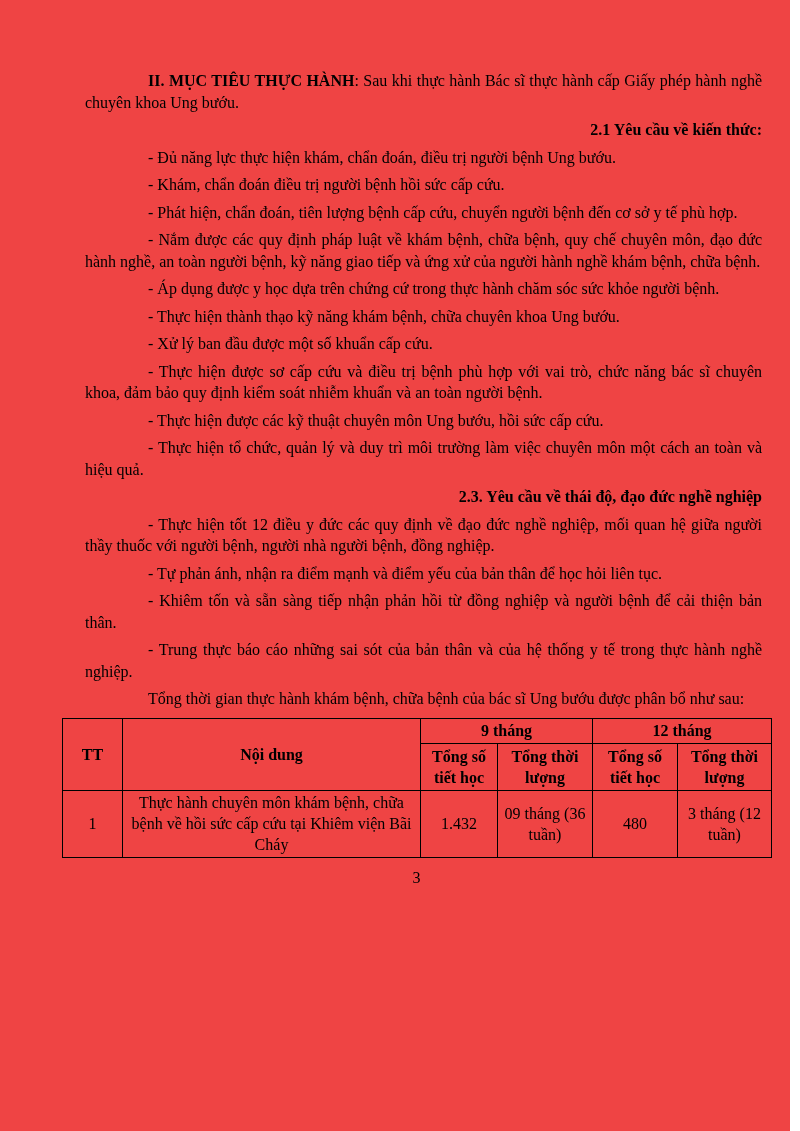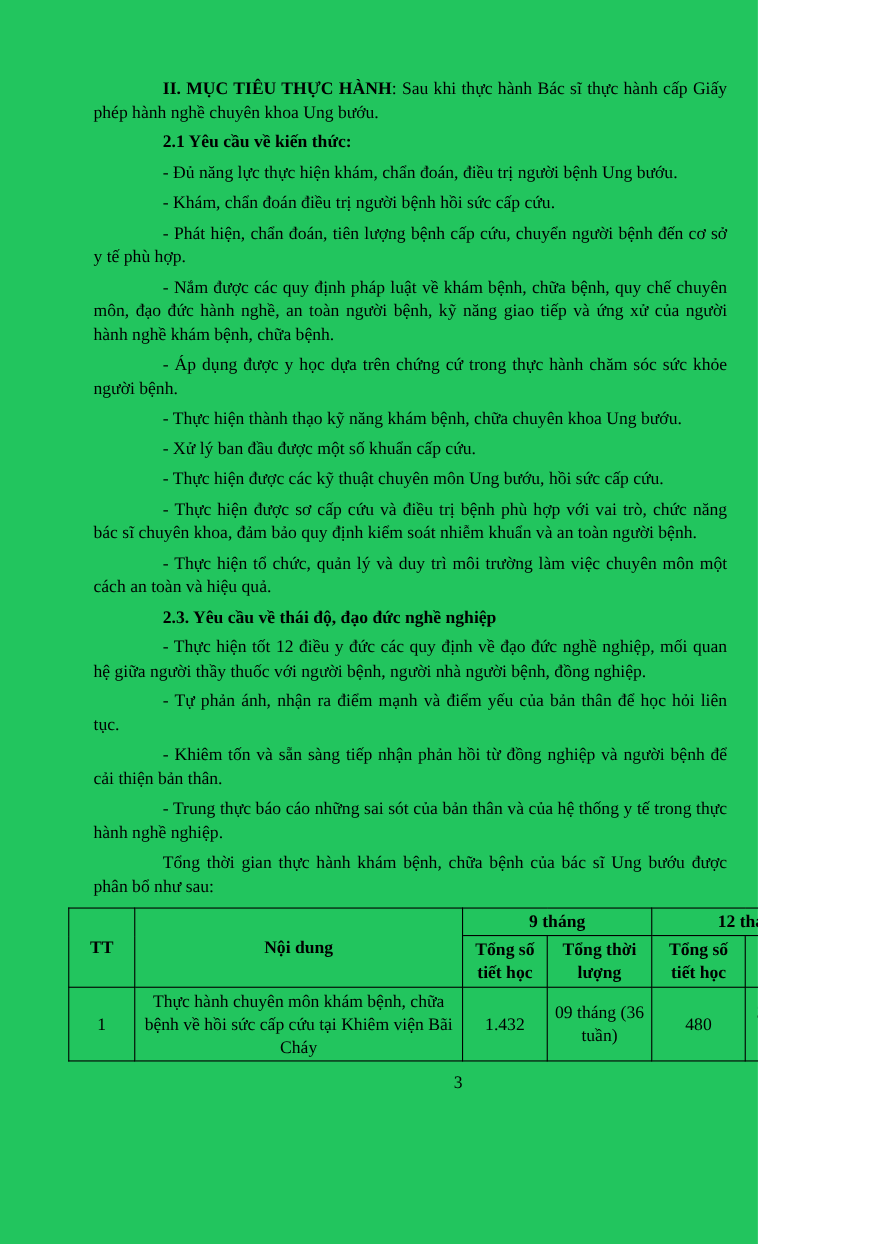--- a/index.html
+++ b/index.html
@@ -2,40 +2,40 @@
 <html lang="vi"><head>
 <meta charset="utf-8">
 <style>
   html, body {
     margin: 0;
     padding: 0;
     background: #ffffff;
   }
   .page {
     position: relative;
-    width: 689px;
+    width: 790px;
     height: 1131px;
-    background: #22c55e;
+    background: #ef4444;
     color: #000000;
     font-family: "Liberation Serif", "DejaVu Serif", serif;
     font-size: 16px;
     line-height: 21.5px;
     box-sizing: border-box;
     padding: 70px 28px 0 85px;
     overflow: hidden;
   }
   .para {
     margin: 0 0 6px 0;
     text-indent: 63px;
     text-align: justify;
   }
   .heading {
     margin: 0 0 6px 0;
     text-indent: 63px;
-    text-align: left;
+    text-align: right;
     font-weight: bold;
   }
   .bold-lead { font-weight: bold; }
 
   table.schedule {
     border-collapse: collapse;
     table-layout: fixed;
     width: 709px;
     margin-left: -23px;
     margin-top: 8px;
@@ -73,22 +73,22 @@
 
   <p class="heading">2.1 Yêu cầu về kiến thức:</p>
   <p class="para">- Đủ năng lực thực hiện khám, chẩn đoán, điều trị người bệnh Ung bướu.</p>
   <p class="para">- Khám, chẩn đoán điều trị người bệnh hồi sức cấp cứu.</p>
   <p class="para">- Phát hiện, chẩn đoán, tiên lượng bệnh cấp cứu, chuyển người bệnh đến cơ sở y tế phù hợp.</p>
   <p class="para">- Nắm được các quy định pháp luật về khám bệnh, chữa bệnh, quy chế chuyên môn, đạo đức hành nghề, an toàn người bệnh, kỹ năng giao tiếp và ứng xử của người hành nghề khám bệnh, chữa bệnh.</p>
   <p class="para">- Áp dụng được y học dựa trên chứng cứ trong thực hành chăm sóc sức khỏe người bệnh.</p>
 
   <p class="para">- Thực hiện thành thạo kỹ năng khám bệnh, chữa chuyên khoa Ung bướu.</p>
   <p class="para">- Xử lý ban đầu được một số khuẩn cấp cứu.</p>
+  <p class="para">- Thực hiện được sơ cấp cứu và điều trị bệnh phù hợp với vai trò, chức năng bác sĩ chuyên khoa, đảm bảo quy định kiểm soát nhiễm khuẩn và an toàn người bệnh.</p>
   <p class="para">- Thực hiện được các kỹ thuật chuyên môn Ung bướu, hồi sức cấp cứu.</p>
-  <p class="para">- Thực hiện được sơ cấp cứu và điều trị bệnh phù hợp với vai trò, chức năng bác sĩ chuyên khoa, đảm bảo quy định kiểm soát nhiễm khuẩn và an toàn người bệnh.</p>
   <p class="para">- Thực hiện tổ chức, quản lý và duy trì môi trường làm việc chuyên môn một cách an toàn và hiệu quả.</p>
 
   <p class="heading">2.3. Yêu cầu về thái độ, đạo đức nghề nghiệp</p>
   <p class="para">- Thực hiện tốt 12 điều y đức các quy định về đạo đức nghề nghiệp, mối quan hệ giữa người thầy thuốc với người bệnh, người nhà người bệnh, đồng nghiệp.</p>
   <p class="para">- Tự phản ánh, nhận ra điểm mạnh và điểm yếu của bản thân để học hỏi liên tục.</p>
   <p class="para">- Khiêm tốn và sẵn sàng tiếp nhận phản hồi từ đồng nghiệp và người bệnh để cải thiện bản thân.</p>
   <p class="para">- Trung thực báo cáo những sai sót của bản thân và của hệ thống y tế trong thực hành nghề nghiệp.</p>
 
   <p class="para">Tổng thời gian thực hành khám bệnh, chữa bệnh của bác sĩ Ung bướu được phân bổ như sau:</p>
 

